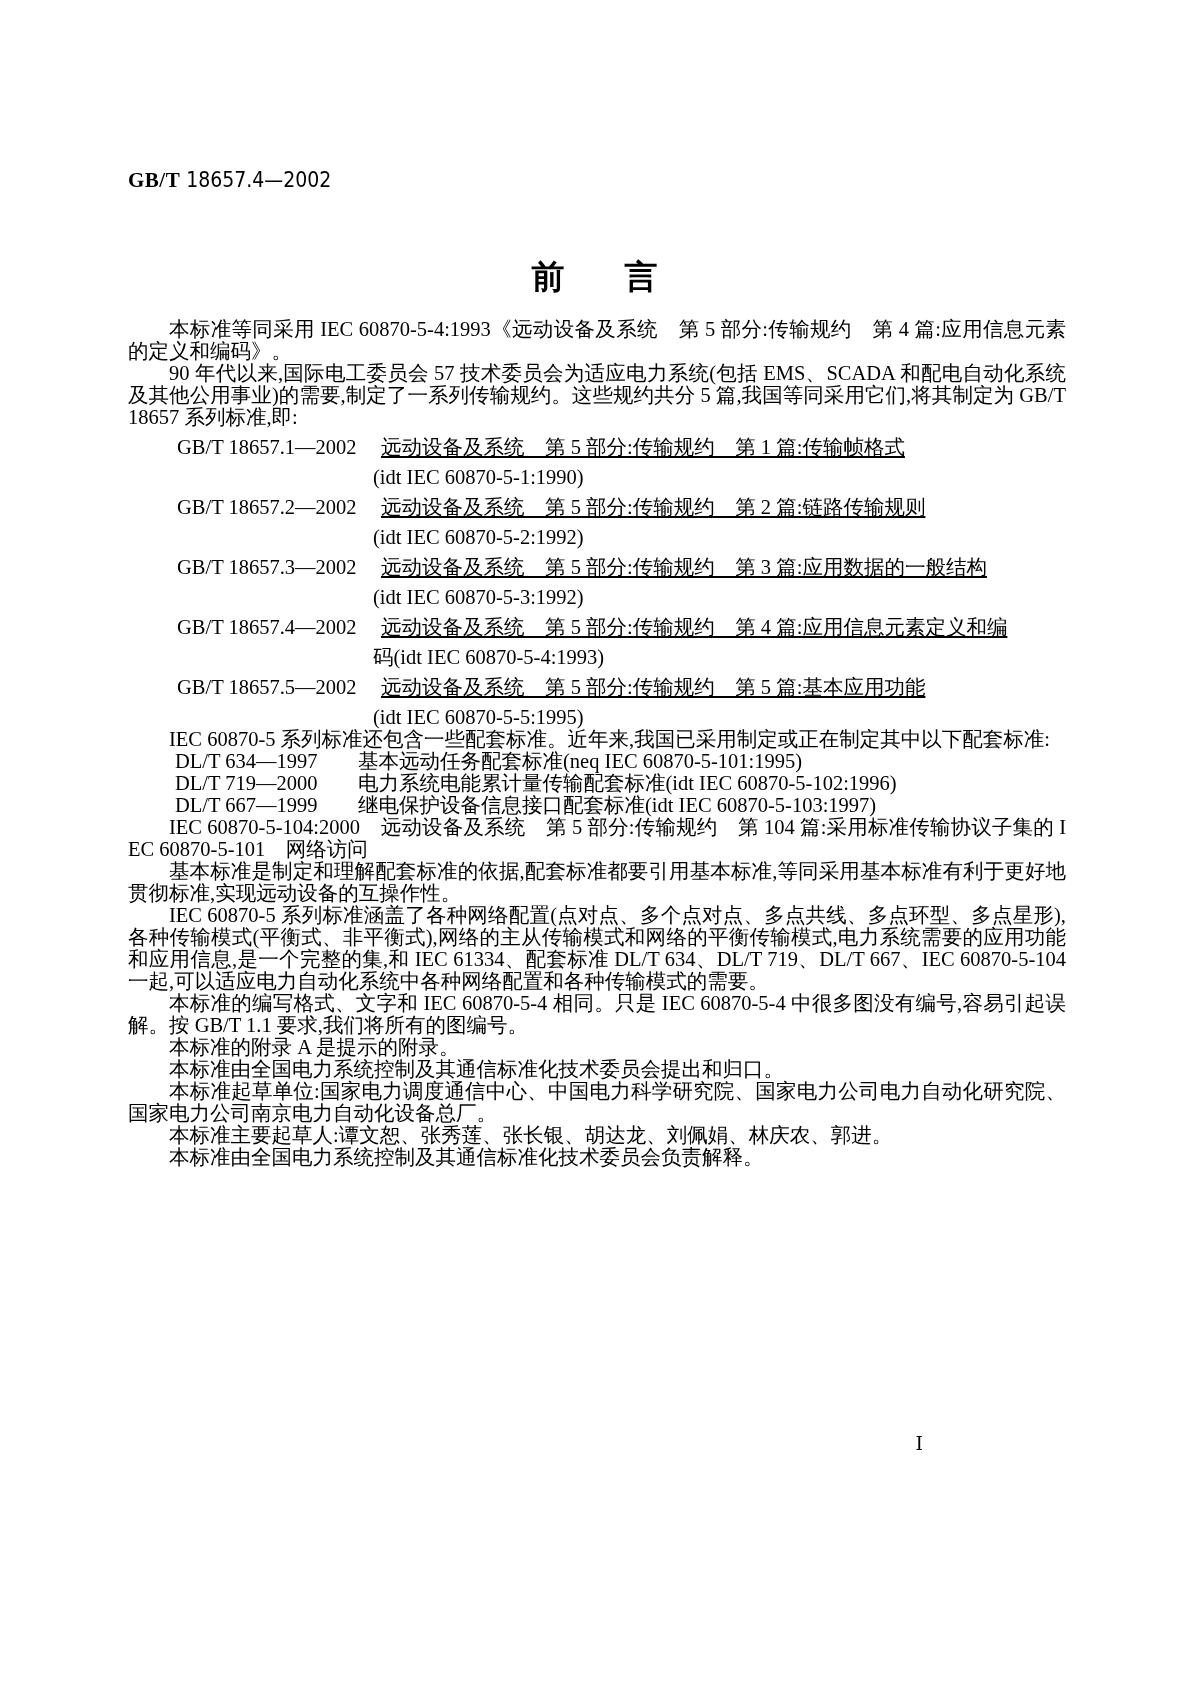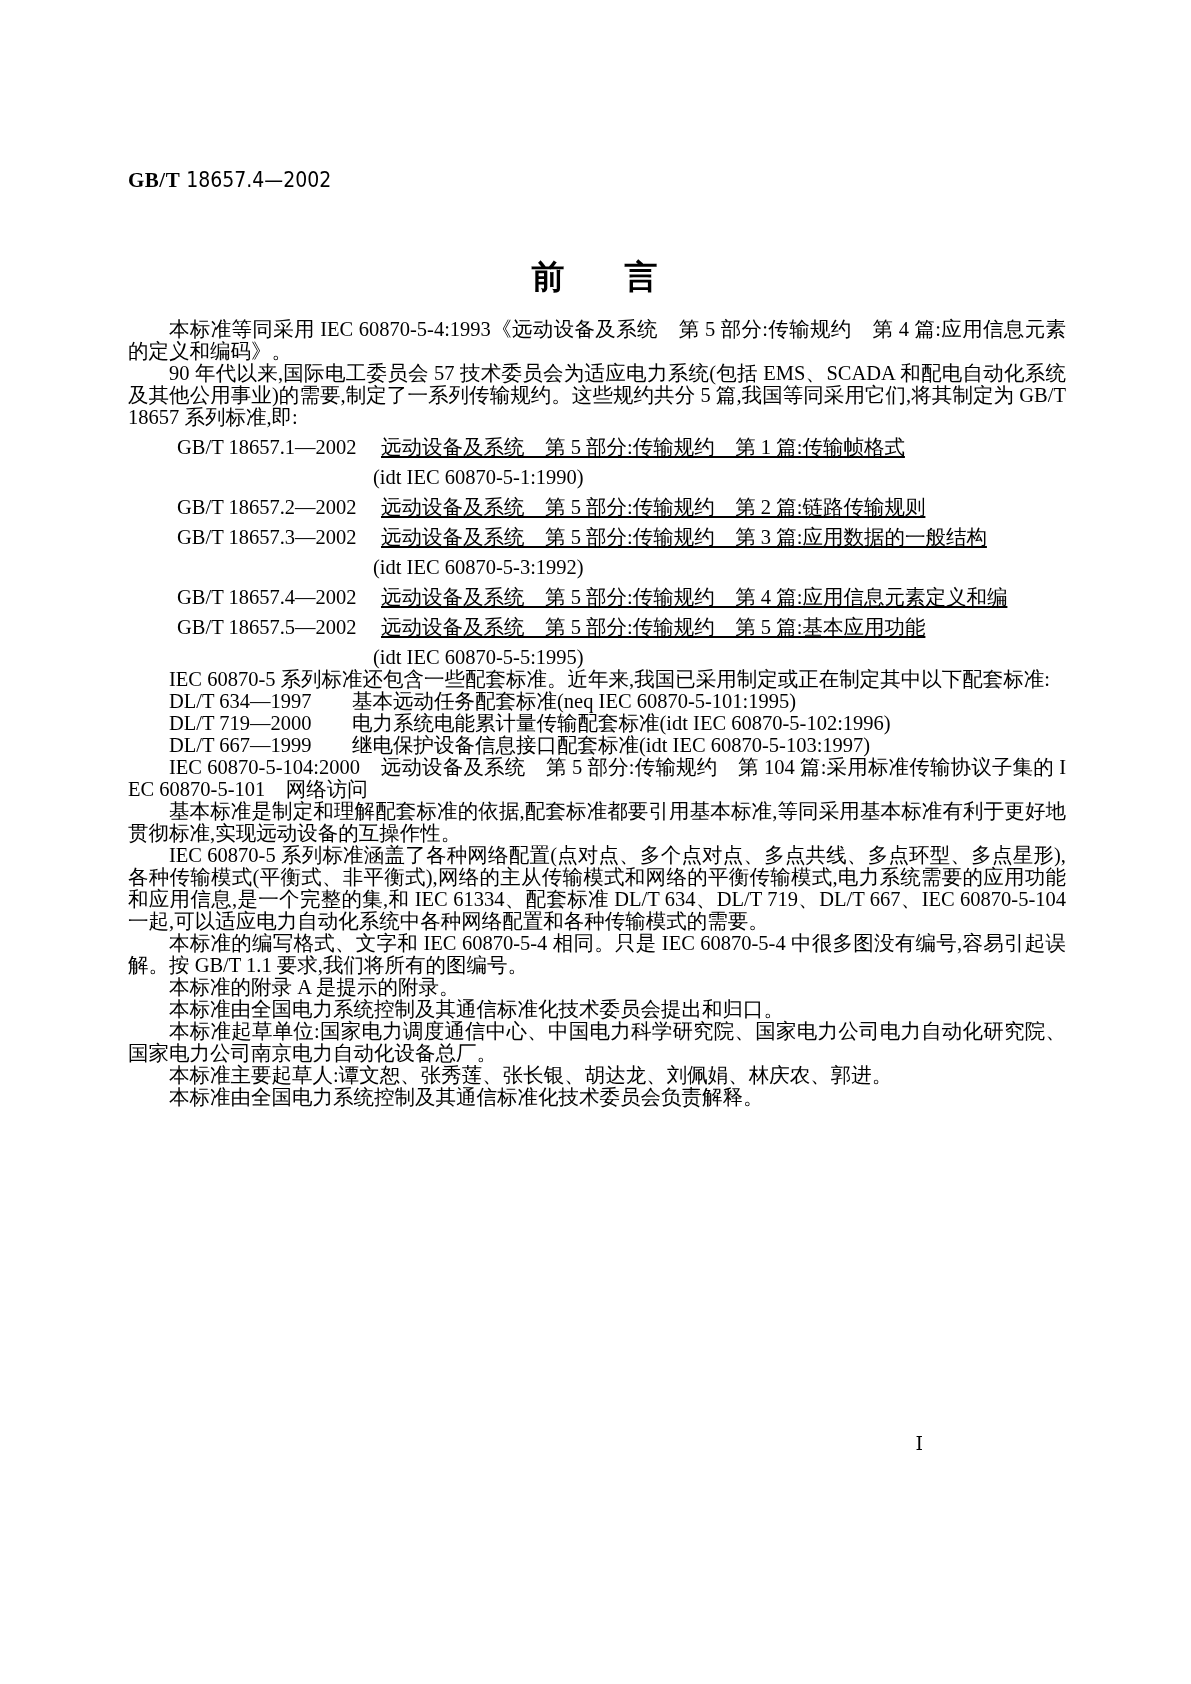--- a/index.html
+++ b/index.html
@@ -102,20 +102,21 @@
   .dlt-row {
     display: block;
     margin: 0;
     padding-left: 41px;
     white-space: nowrap;
   }
   .dlt-row .code {
     display: inline-block;
     width: 183px;
     white-space: nowrap;
+    margin-left: 6px;
   }
 
   .iec104 {
     margin: 0;
     text-indent: 41px;
     text-align: justify;
     text-justify: inter-character;
     word-break: break-all;
   }
 
@@ -144,25 +145,27 @@
   <div class="body-block">
 
     <p class="para">本标准等同采用 IEC 60870-5-4:1993《远动设备及系统　第 5 部分:传输规约　第 4 篇:应用信息元素的定义和编码》。</p>
 
     <p class="para">90 年代以来,国际电工委员会 57 技术委员会为适应电力系统(包括 EMS、SCADA 和配电自动化系统及其他公用事业)的需要,制定了一系列传输规约。这些规约共分 5 篇,我国等同采用它们,将其制定为 GB/T 18657 系列标准,即:</p>
 
     <div class="std-row"><span class="code">GB/T 18657.1—2002</span><span class="desc">远动设备及系统　第 5 部分:传输规约　第 1 篇:传输帧格式</span></div>
     <div class="std-sub">(idt IEC 60870-5-1:1990)</div>
 
     <div class="std-row"><span class="code">GB/T 18657.2—2002</span><span class="desc">远动设备及系统　第 5 部分:传输规约　第 2 篇:链路传输规则</span></div>
+    <div class="std-sub">(idt IEC 60870-5-2:1992)</div>
 
     <div class="std-row"><span class="code">GB/T 18657.3—2002</span><span class="desc">远动设备及系统　第 5 部分:传输规约　第 3 篇:应用数据的一般结构</span></div>
     <div class="std-sub">(idt IEC 60870-5-3:1992)</div>
 
     <div class="std-row"><span class="code">GB/T 18657.4—2002</span><span class="desc">远动设备及系统　第 5 部分:传输规约　第 4 篇:应用信息元素定义和编</span></div>
+    <div class="std-sub">码(idt IEC 60870-5-4:1993)</div>
 
     <div class="std-row"><span class="code">GB/T 18657.5—2002</span><span class="desc">远动设备及系统　第 5 部分:传输规约　第 5 篇:基本应用功能</span></div>
     <div class="std-sub">(idt IEC 60870-5-5:1995)</div>
 
 
     <p class="para">IEC 60870-5 系列标准还包含一些配套标准。近年来,我国已采用制定或正在制定其中以下配套标准:</p>
 
     <div class="dlt-row"><span class="code">DL/T 634—1997</span><span class="desc">基本远动任务配套标准(neq IEC 60870-5-101:1995)</span></div>
     <div class="dlt-row"><span class="code">DL/T 719—2000</span><span class="desc">电力系统电能累计量传输配套标准(idt IEC 60870-5-102:1996)</span></div>
     <div class="dlt-row"><span class="code">DL/T 667—1999</span><span class="desc">继电保护设备信息接口配套标准(idt IEC 60870-5-103:1997)</span></div>

